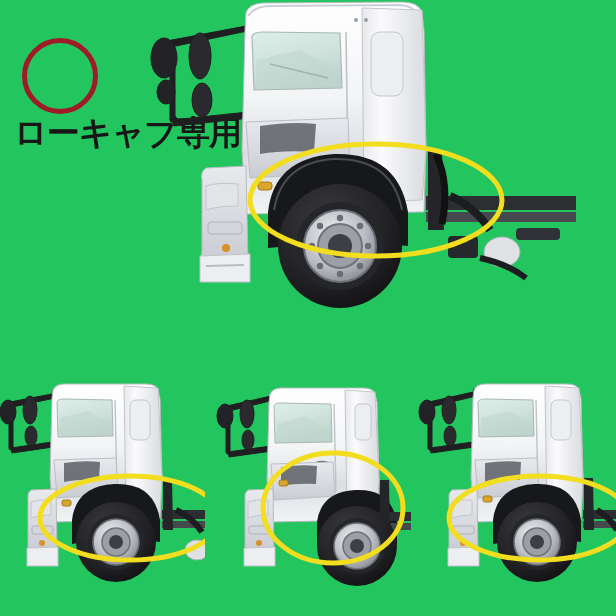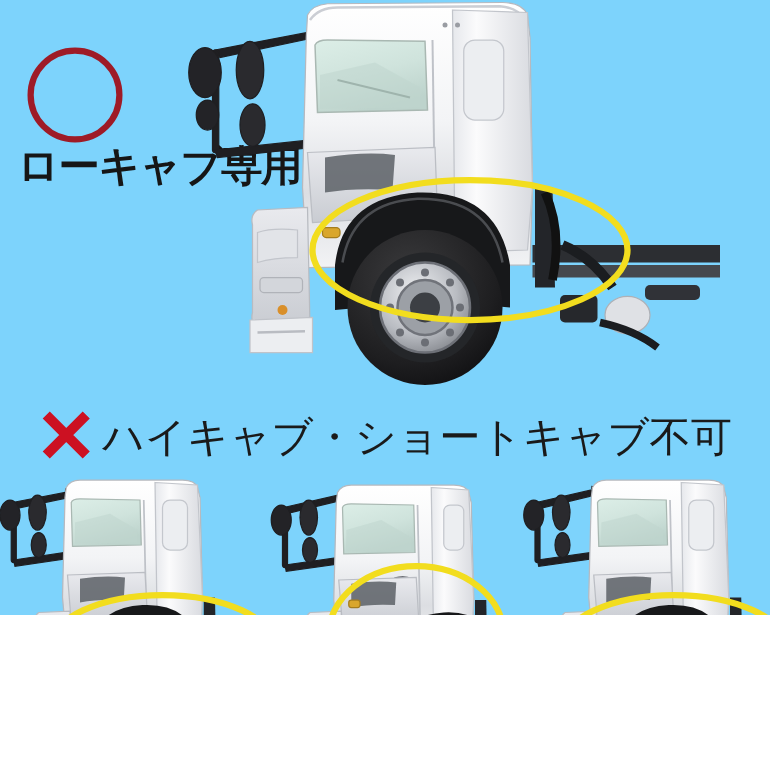--- a/index.html
+++ b/index.html
@@ -6,22 +6,22 @@
     margin: 0;
     padding: 0;
     background: #ffffff;
   }
   body {
     font-family: "DejaVu Sans", "Liberation Sans", sans-serif;
   }
   #page {
     position: relative;
     width: 616px;
-    height: 492px;
-    background: #7dd3fc;
+    height: 616px;
+    background: #22c55e;
     overflow: hidden;
   }
 
   
   #top-section {
     position: absolute;
     left: 0; top: 0;
     width: 616px;
     height: 310px;
   }
@@ -239,26 +239,20 @@
             <circle cx="170" cy="266" r="3.2"></circle>
           <circle cx="162" cy="246" r="3.2"></circle>
             <circle cx="170" cy="226" r="3.2"></circle>
         </g>
       </g>
 
       <ellipse cx="226" cy="200" rx="126" ry="56" fill="none" stroke="#f2dd1e" stroke-width="5"></ellipse>
     </svg>
   </div>
 
-  <div id="ng-banner">
-    <svg id="ng-x" viewBox="0 0 46 46">
-      <path d="M7 6 L39 38 M39 6 L7 38" stroke="#cc1122" stroke-width="8" stroke-linecap="butt" fill="none"></path>
-    </svg>
-    <div id="ng-label">ハイキャブ・ショートキャブ不可</div>
-  </div>
 
   <div id="ng-row">
 
     <div class="ng-cell">
       <svg viewBox="0 0 206 236" width="206" height="236">
         <g stroke="#1f1f22" fill="#1f1f22">
           <path d="M10 22 L52 14 L55 18 L12 27 Z"></path>
           <rect x="9" y="22" width="4" height="48" rx="2"></rect>
           <path d="M11 68 L52 62 L53 67 L12 73 Z"></path>
           <ellipse cx="8" cy="32" rx="8" ry="12" fill="#232327"></ellipse>

